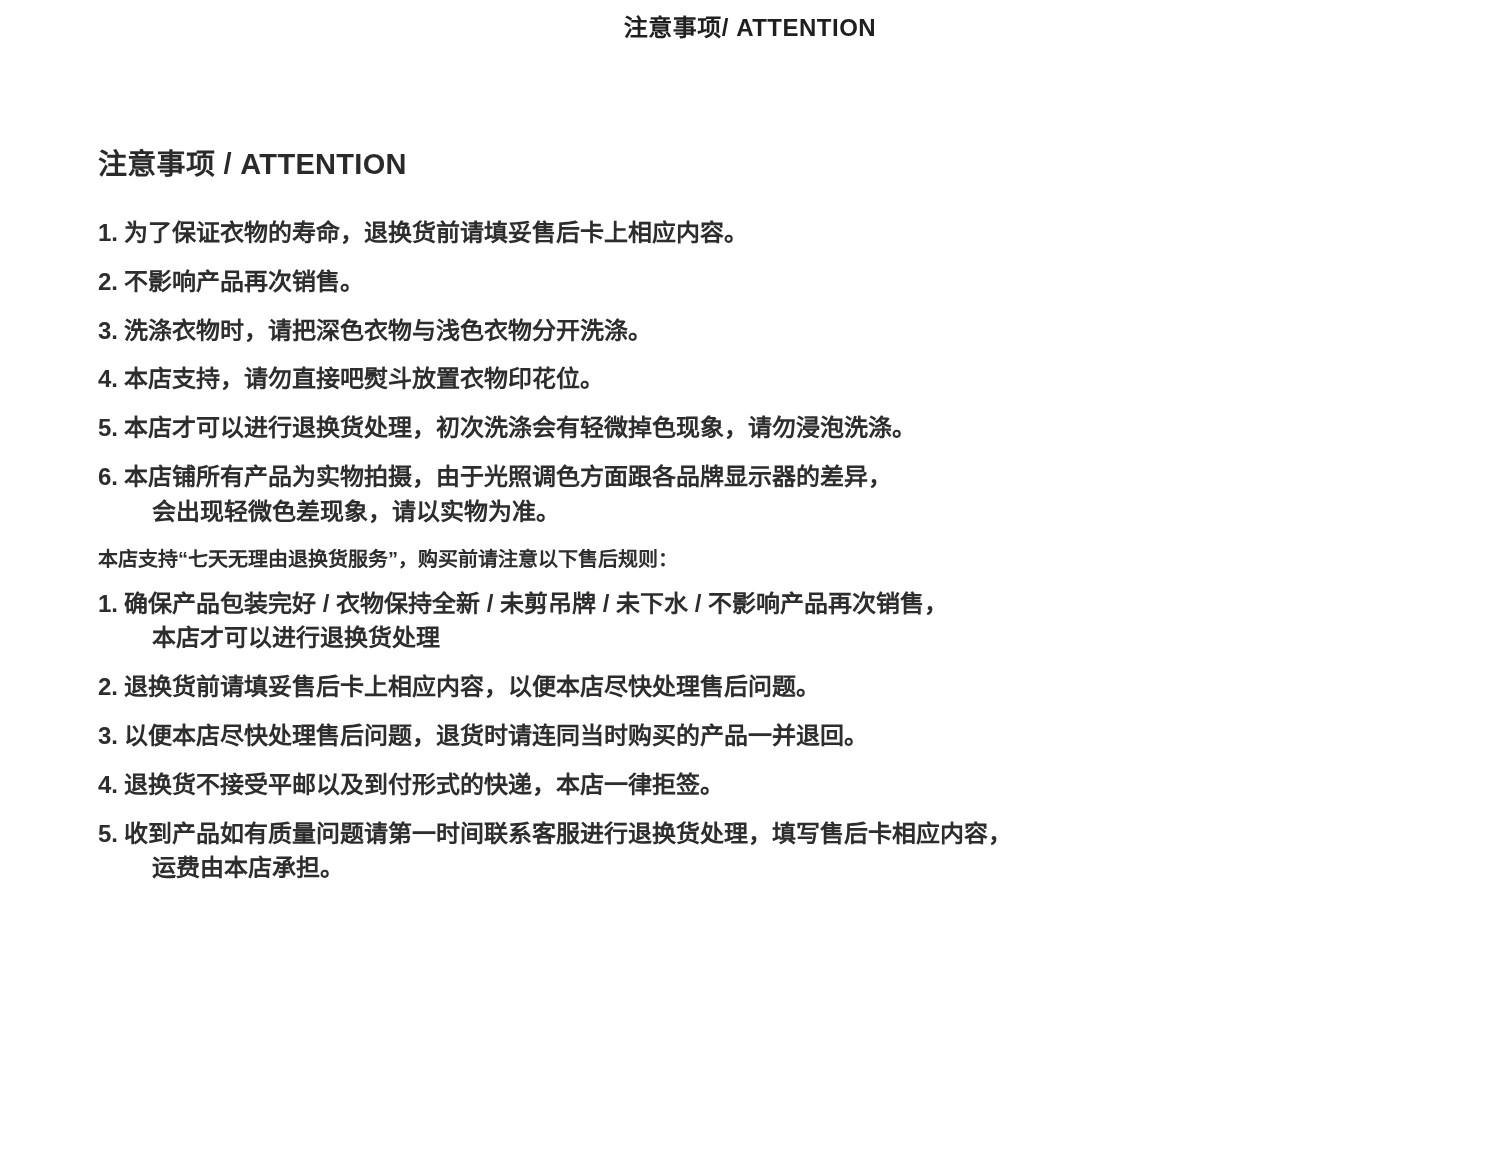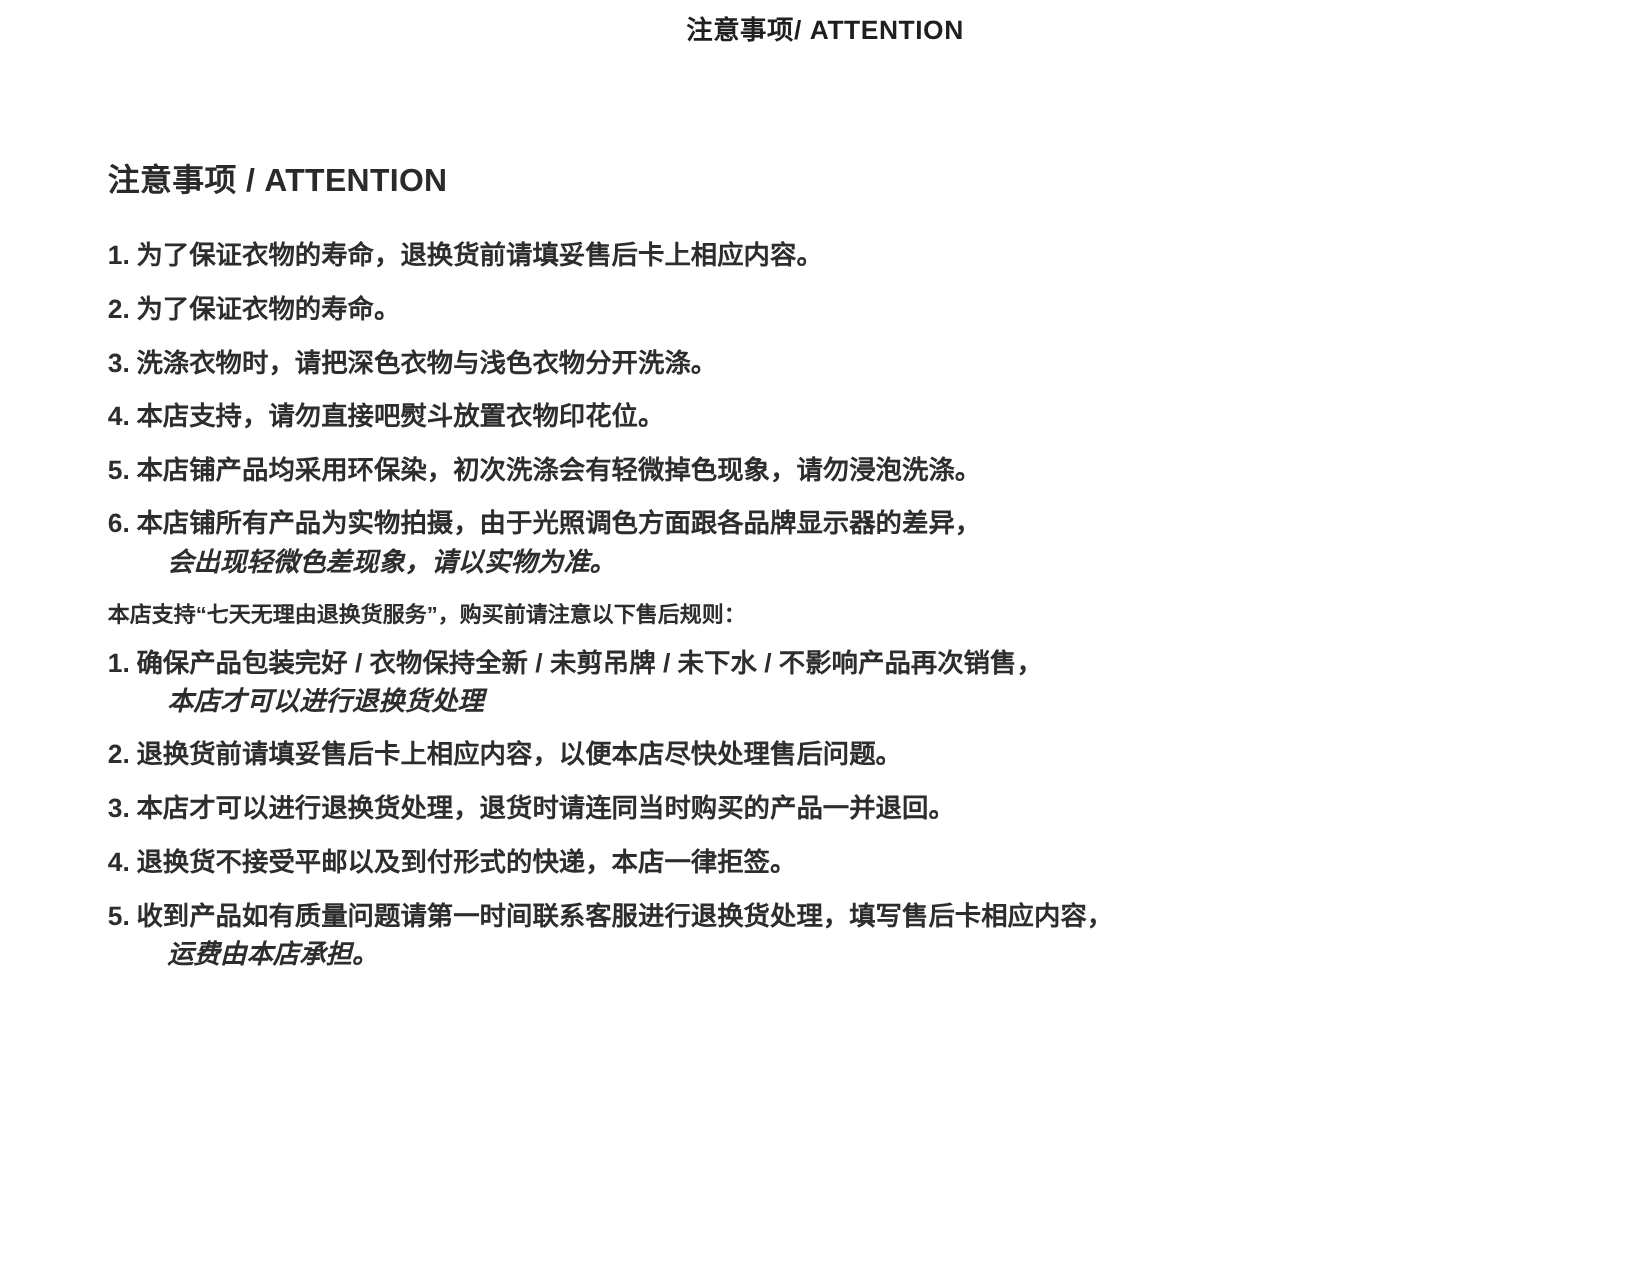--- a/index.html
+++ b/index.html
@@ -69,52 +69,51 @@
     flex: 0 0 auto;
     min-width: 26px;
     text-align: left;
   }
   ol.item-list li .txt {
     flex: 1 1 auto;
   }
   ol.item-list li .txt .cont {
     display: block;
     padding-left: 28px;
-    font-style: italic;
   }
 </style>
 </head>
 <body>
 
 <h1 class="page-title">注意事项/ ATTENTION</h1>
 
 <div class="content">
 
   <section class="section">
     <h2 class="section-heading">注意事项 / ATTENTION</h2>
     <ol class="item-list">
       <li>
         <span class="num">1.</span>
         <span class="txt">为了保证衣物的寿命，退换货前请填妥售后卡上相应内容。</span>
       </li>
       <li>
         <span class="num">2.</span>
-        <span class="txt">为了保证衣物的寿命。</span>
+        <span class="txt">不影响产品再次销售。</span>
       </li>
       <li>
         <span class="num">3.</span>
         <span class="txt">洗涤衣物时，请把深色衣物与浅色衣物分开洗涤。</span>
       </li>
       <li>
         <span class="num">4.</span>
         <span class="txt">本店支持，请勿直接吧熨斗放置衣物印花位。</span>
       </li>
       <li>
         <span class="num">5.</span>
-        <span class="txt">本店铺产品均采用环保染，初次洗涤会有轻微掉色现象，请勿浸泡洗涤。</span>
+        <span class="txt">本店才可以进行退换货处理，初次洗涤会有轻微掉色现象，请勿浸泡洗涤。</span>
       </li>
       <li>
         <span class="num">6.</span>
         <span class="txt">
           <span>本店铺所有产品为实物拍摄，由于光照调色方面跟各品牌显示器的差异，</span>
           <span class="cont">会出现轻微色差现象，请以实物为准。</span>
         </span>
       </li>
     </ol>
   </section>
@@ -128,21 +127,21 @@
           <span>确保产品包装完好 / 衣物保持全新 / 未剪吊牌 / 未下水 / 不影响产品再次销售，</span>
           <span class="cont">本店才可以进行退换货处理</span>
         </span>
       </li>
       <li>
         <span class="num">2.</span>
         <span class="txt">退换货前请填妥售后卡上相应内容，以便本店尽快处理售后问题。</span>
       </li>
       <li>
         <span class="num">3.</span>
-        <span class="txt">本店才可以进行退换货处理，退货时请连同当时购买的产品一并退回。</span>
+        <span class="txt">以便本店尽快处理售后问题，退货时请连同当时购买的产品一并退回。</span>
       </li>
       <li>
         <span class="num">4.</span>
         <span class="txt">退换货不接受平邮以及到付形式的快递，本店一律拒签。</span>
       </li>
       <li>
         <span class="num">5.</span>
         <span class="txt">
           <span>收到产品如有质量问题请第一时间联系客服进行退换货处理，填写售后卡相应内容，</span>
           <span class="cont">运费由本店承担。</span>

